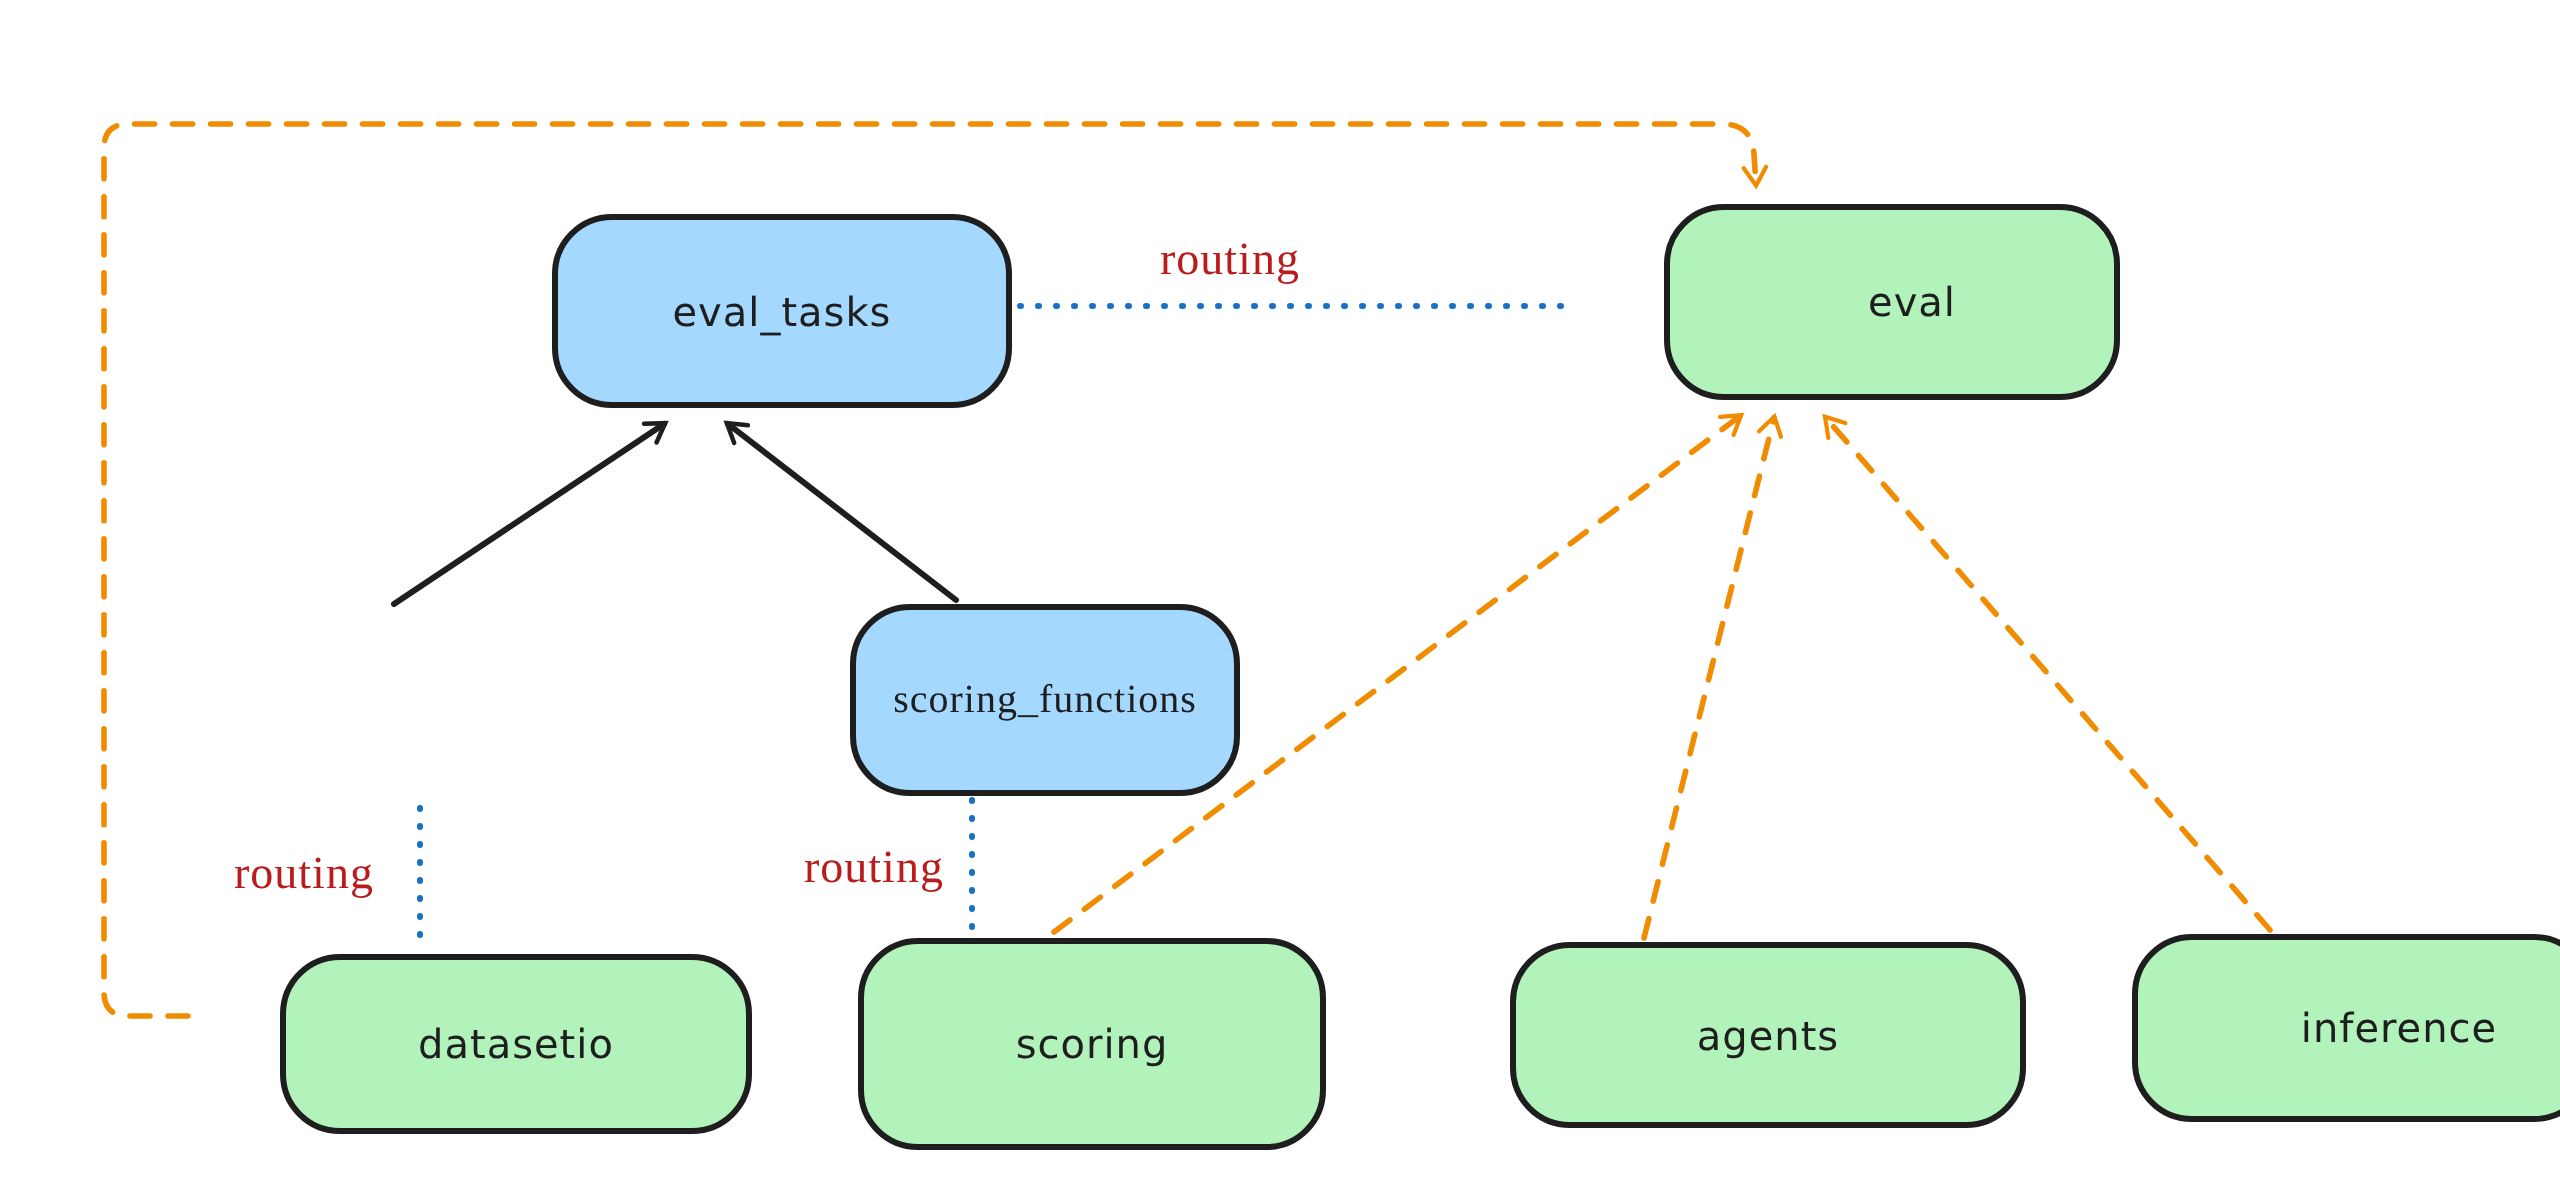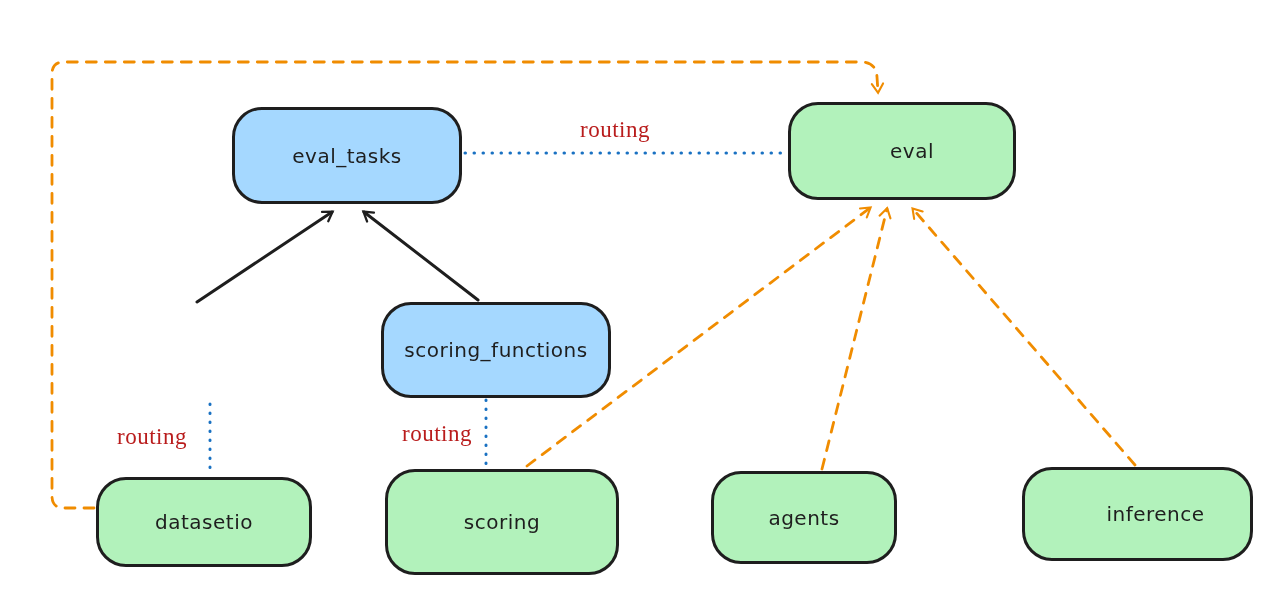--- a/index.html
+++ b/index.html
@@ -22,20 +22,21 @@
     box-sizing: border-box;
     border: 3px solid #1e1e1e;
     border-radius: 30px;
     display: flex;
     align-items: center;
     justify-content: center;
     font-size: 20px;
     letter-spacing: 0.5px;
     color: #1e1e1e;
     text-align: center;
+    margin-left: 44px;
   }
   .node.blue  { background: #a5d8ff; }
   .node.green { background: #b2f2bb; }
   .edge-label {
     position: absolute;
     color: #b91c1c;
     font-size: 23px;
     letter-spacing: 0.5px;
     white-space: nowrap;
     font-family: Liberation Serif, serif;
@@ -74,33 +75,33 @@
 
   <div class="node blue" style="left:232px; top:107px; width:230px; height:97px;">
     <span>eval_tasks</span>
   </div>
 
   <div class="node green" style="left:788px; top:102px; width:228px; height:98px;padding-left:20px;">
     <span>eval</span>
   </div>
 
 
-  <div class="node blue" style="left:381px; top:302px; width:230px; height:96px;">
+  <div class="node blue" style="left:381px; top:302px; width:195px; height:96px;font-family:Liberation Serif, serif;">
     <span>scoring_functions</span>
   </div>
 
-  <div class="node green" style="left:96px; top:477px; width:216px; height:90px;">
+  <div class="node green" style="left:96px; top:477px; width:236px; height:90px;">
     <span>datasetio</span>
   </div>
 
   <div class="node green" style="left:385px; top:469px; width:234px; height:106px;">
     <span>scoring</span>
   </div>
 
-  <div class="node green" style="left:711px; top:471px; width:186px; height:93px;">
+  <div class="node green" style="left:711px; top:471px; width:258px; height:93px;">
     <span>agents</span>
   </div>
 
   <div class="node green" style="left:1022px; top:467px; width:231px; height:94px;padding-left:36px;">
     <span>inference</span>
   </div>
 
   <div class="edge-label" style="left:580px; top:117px;">routing</div>
 
   <div class="edge-label" style="left:117px; top:424px;">routing</div>

